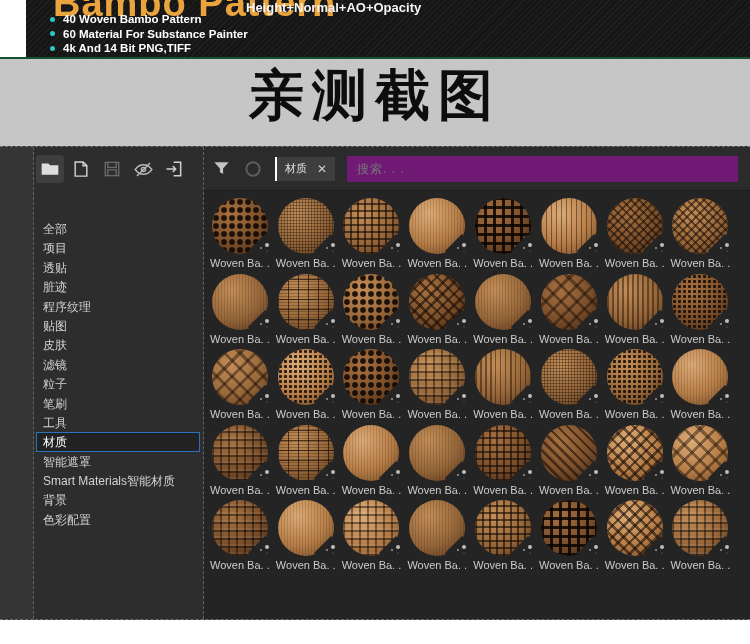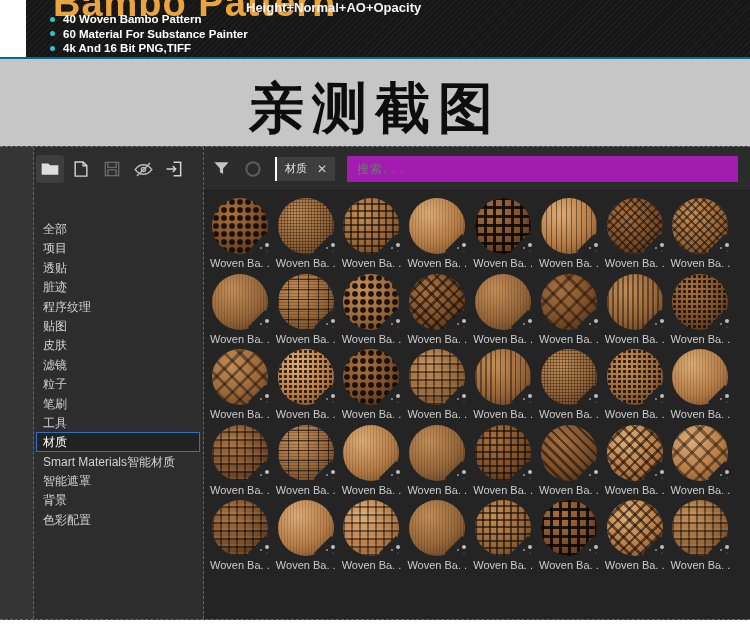--- a/index.html
+++ b/index.html
@@ -10,22 +10,22 @@
   .header{position:relative;height:57px;background:#161616;overflow:hidden;
     background-image:repeating-linear-gradient(135deg,rgba(255,255,255,0.045) 0 1px,transparent 1px 4px);margin-left:26px;}
   .header .title{position:absolute;left:27px;top:-18px;font-size:38px;font-weight:800;
     letter-spacing:1px;color:#e9a43e;white-space:nowrap;}
   .header .subtitle{position:absolute;left:220px;top:0px;font-size:13px;font-weight:700;color:#f4f4f4;}
   .bullets{position:absolute;left:24px;top:12px;margin:0;padding:0;list-style:none;}
   .bullets li{display:flex;align-items:center;height:14.5px;font-size:11.5px;font-weight:700;color:#ffffff;}
   .bullets .dot{width:5px;height:5px;border-radius:50%;background:#2fc6c8;margin-right:8px;flex:0 0 auto;}
 
   
-  .banner{height:89px;background:#c6c6c6;border-top:2px solid #0369a1;display:flex;
-    align-items:flex-end;justify-content:center;}
+  .banner{height:89px;background:#c6c6c6;border-top:2px solid #14532d;display:flex;
+    align-items:flex-start;justify-content:center;}
   .banner .banner-text{font-size:55px;font-weight:900;color:#0d0d0d;letter-spacing:8px;}
 
   
   .shelf{height:474px;background:#2d2d2d;display:flex;border-top:1px dashed #6e6e6e;
     border-bottom:1px dashed #6e6e6e;}
   .left-strip{width:34px;background:#353535;border-right:1px dashed #636363;}
 
   
   .sidebar{width:170px;background:#2d2d2d;border-right:1px dashed #636363;display:flex;flex-direction:column;gap:26px;}
   .side-toolbar{height:44px;display:flex;align-items:center;padding:0 2px;gap:3px;}
@@ -38,21 +38,21 @@
     color:#d2d2d2;white-space:nowrap;border:1px solid transparent;}
   .side-item.selected{border:1px solid #2d72c0;background:#222222;color:#ffffff;}
 
   
   .content{flex:1;display:flex;flex-direction:column;background:#2b2b2b;min-width:0;}
   .filter-bar{height:43px;display:flex;align-items:center;padding:0 8px;gap:12px;background:#2b2b2b;}
   .chip{display:flex;align-items:center;height:24px;background:#3e3e3e;border-left:2px solid #ffffff;
     padding:0 8px;gap:10px;}
   .chip-label{font-size:11px;color:#e3e3e3;}
   .chip-close{font-size:12px;color:#cfcfcf;cursor:pointer;line-height:1;}
-  .search{flex:1;height:26px;background:#a21caf;border:none;outline:none;color:#cccccc;
+  .search{flex:1;height:26px;background:#701a75;border:none;outline:none;color:#cccccc;
     font-size:12px;padding:0 10px;font-family:"Liberation Sans",sans-serif;margin-right:4px;}
   .search::placeholder{color:#757575;letter-spacing:1px;}
 
   .grid-wrap{flex:1;background:#242424;border-top:1px solid #1d1d1d;padding:7px 0 0 3px;overflow:hidden;}
   .grid{display:grid;grid-template-columns:repeat(8,65.8px);}
   .tile{height:75.5px;display:flex;flex-direction:column;align-items:center;cursor:pointer;}
   .ball{position:relative;width:56px;height:56px;border-radius:50%;overflow:visible;flex:0 0 auto;}
   .pat{position:absolute;inset:0;border-radius:50%;}
   .notch{position:absolute;right:-9px;bottom:-9px;width:24px;height:24px;background:#242424;
     transform:rotate(45deg);}
@@ -92,21 +92,21 @@
     <li>
         <span class="dot"></span>
         <span>40 Woven Bambo Pattern</span>
       </li>
     <li>
         <span class="dot"></span>
         <span>60 Material For Substance Painter</span>
       </li>
     <li>
         <span class="dot"></span>
-        <span>4k And 16 Bit PNG,TIFF</span>
+        <span>4k And 14 Bit PNG,TIFF</span>
       </li>
   </ul>
 </div>
 
 <div class="banner">
   <div class="banner-text">亲测截图</div>
 </div>
 
 <div class="shelf">
   <div class="left-strip"></div>
@@ -151,22 +151,22 @@
         <div class="side-item">透贴</div>
         <div class="side-item">脏迹</div>
         <div class="side-item">程序纹理</div>
         <div class="side-item">贴图</div>
         <div class="side-item">皮肤</div>
         <div class="side-item">滤镜</div>
         <div class="side-item">粒子</div>
         <div class="side-item">笔刷</div>
         <div class="side-item">工具</div>
         <div class="side-item selected">材质</div>
+        <div class="side-item">智能遮罩</div>
         <div class="side-item">Smart Materials智能材质</div>
-        <div class="side-item">智能遮罩</div>
         <div class="side-item">背景</div>
         <div class="side-item">色彩配置</div>
       </div>
   </div>
 
   <div class="content">
     <div class="filter-bar">
       <div style="display:flex;">
         <svg width="19" height="19" viewBox="0 0 24 24">
             <path d="M3 4h18l-7 8v7l-4-2.2V12z" fill="#c4c4c4"></path>

